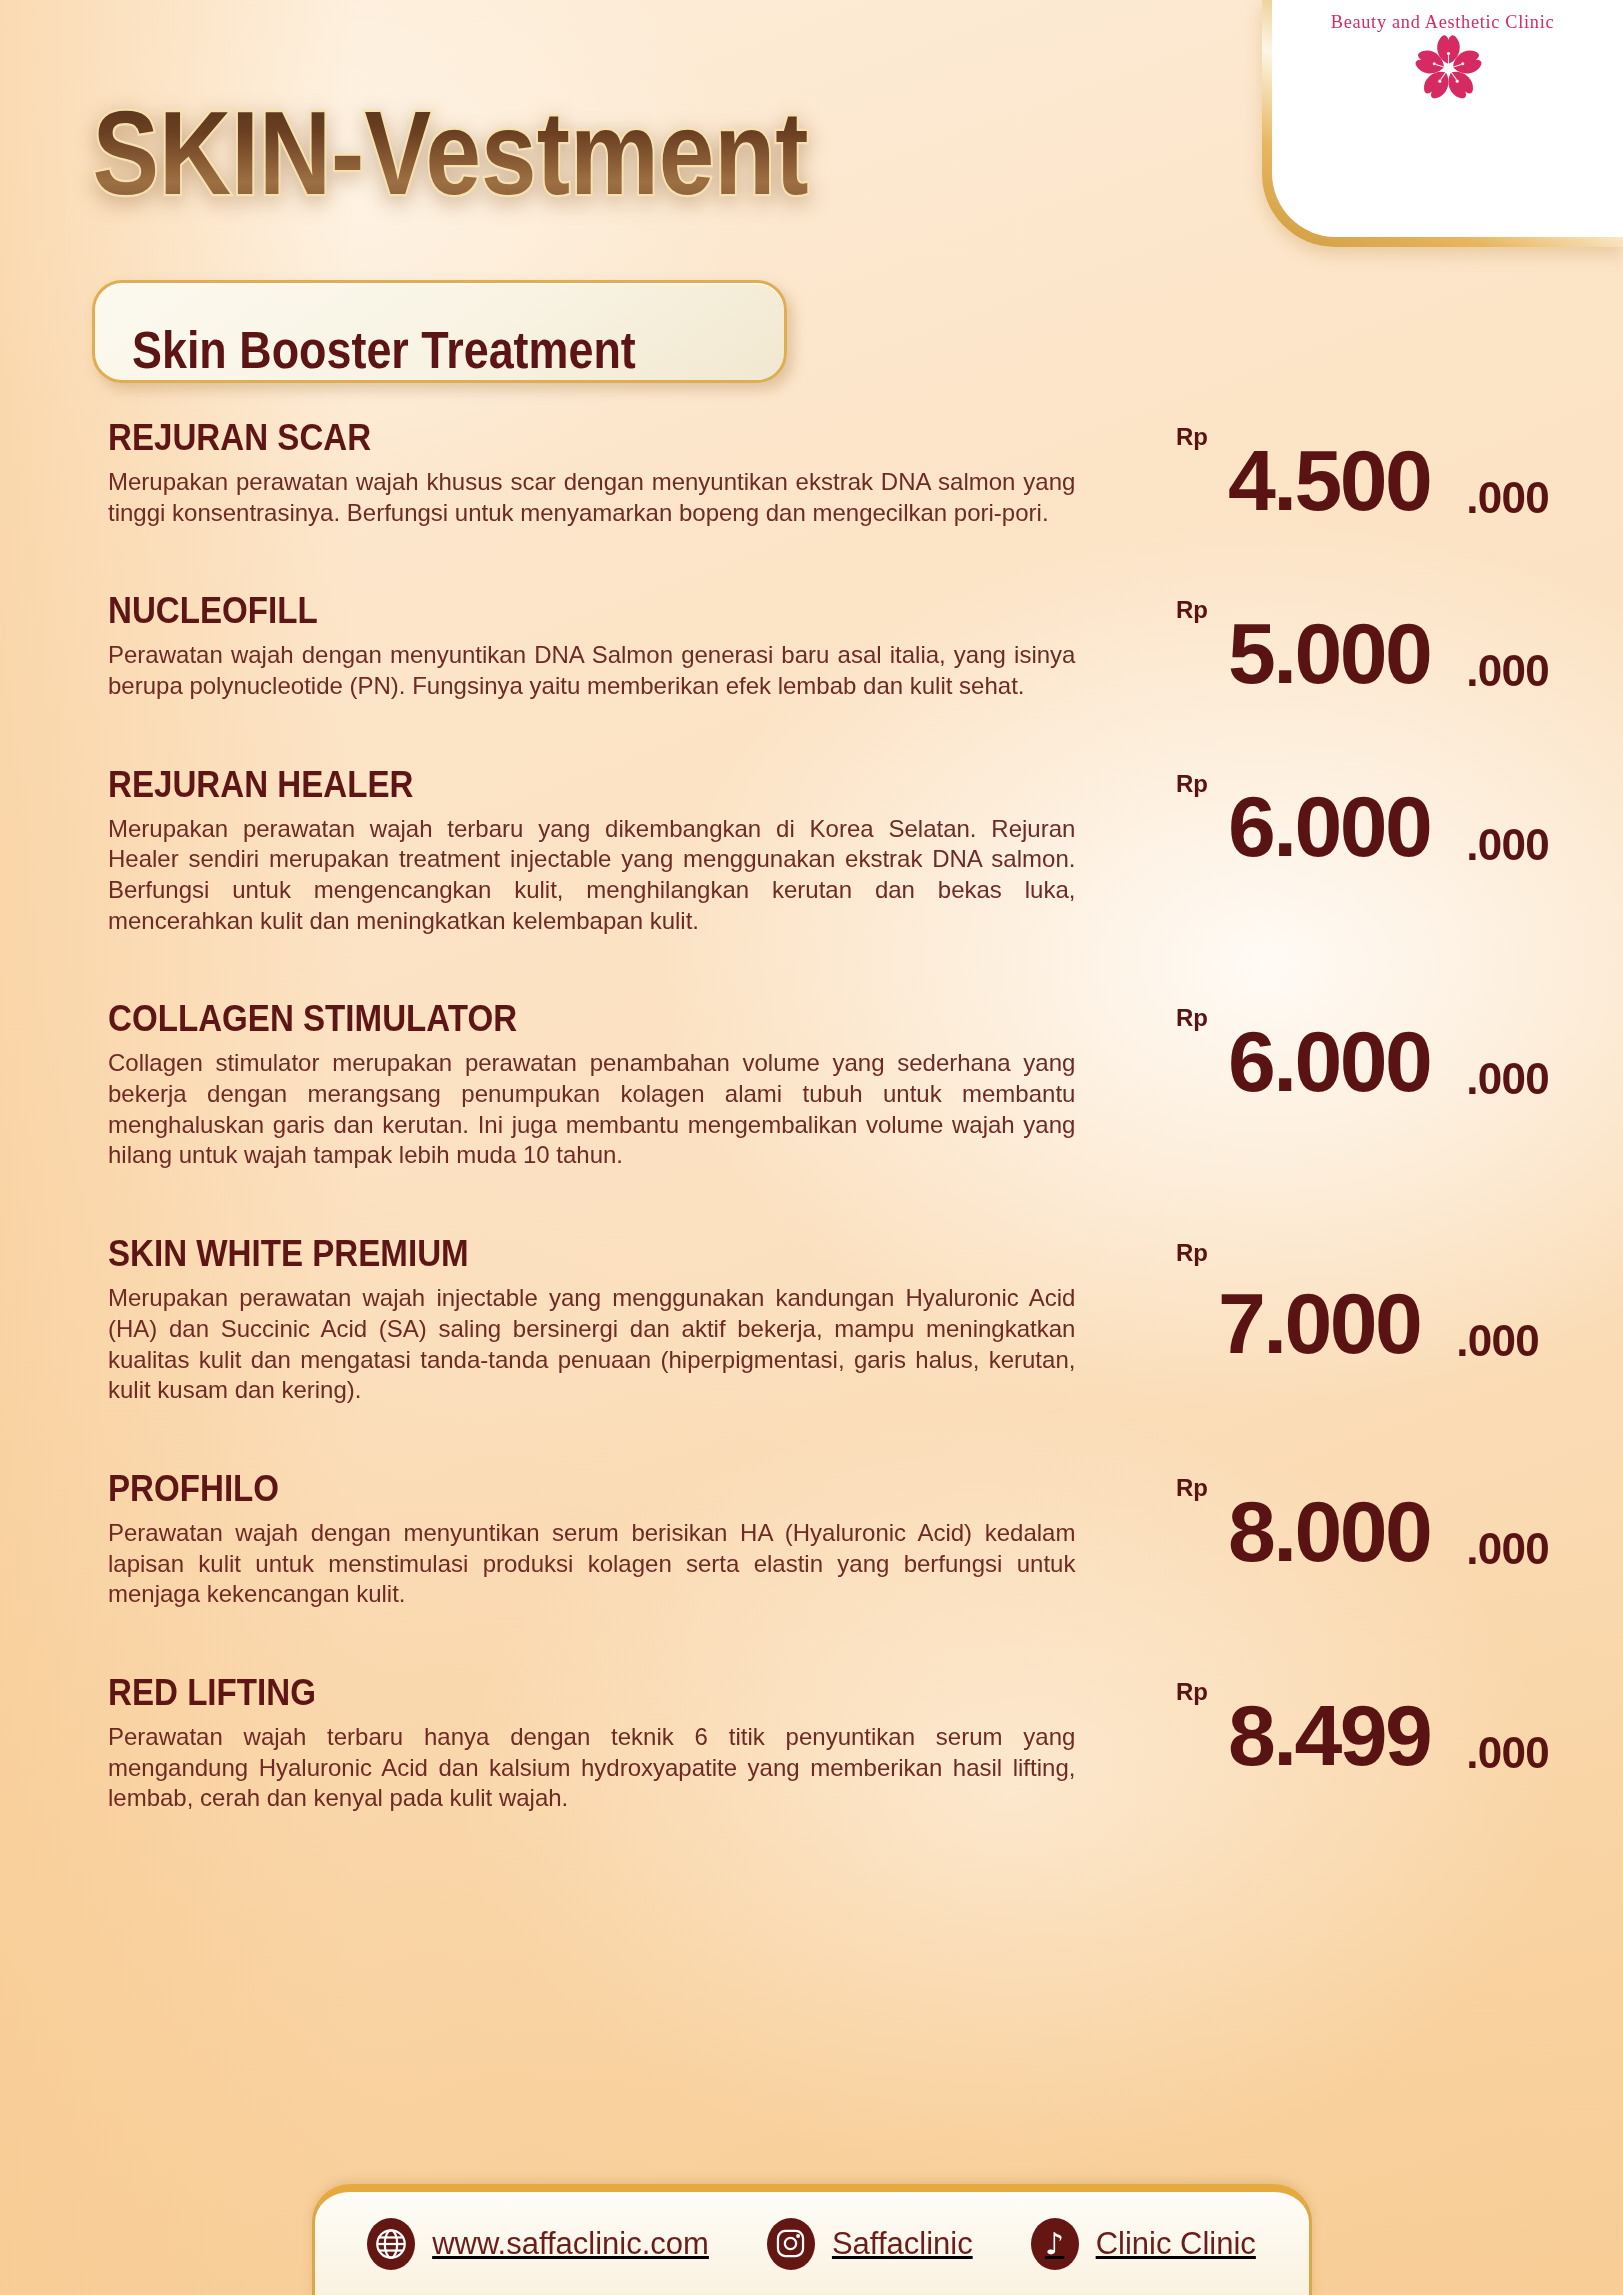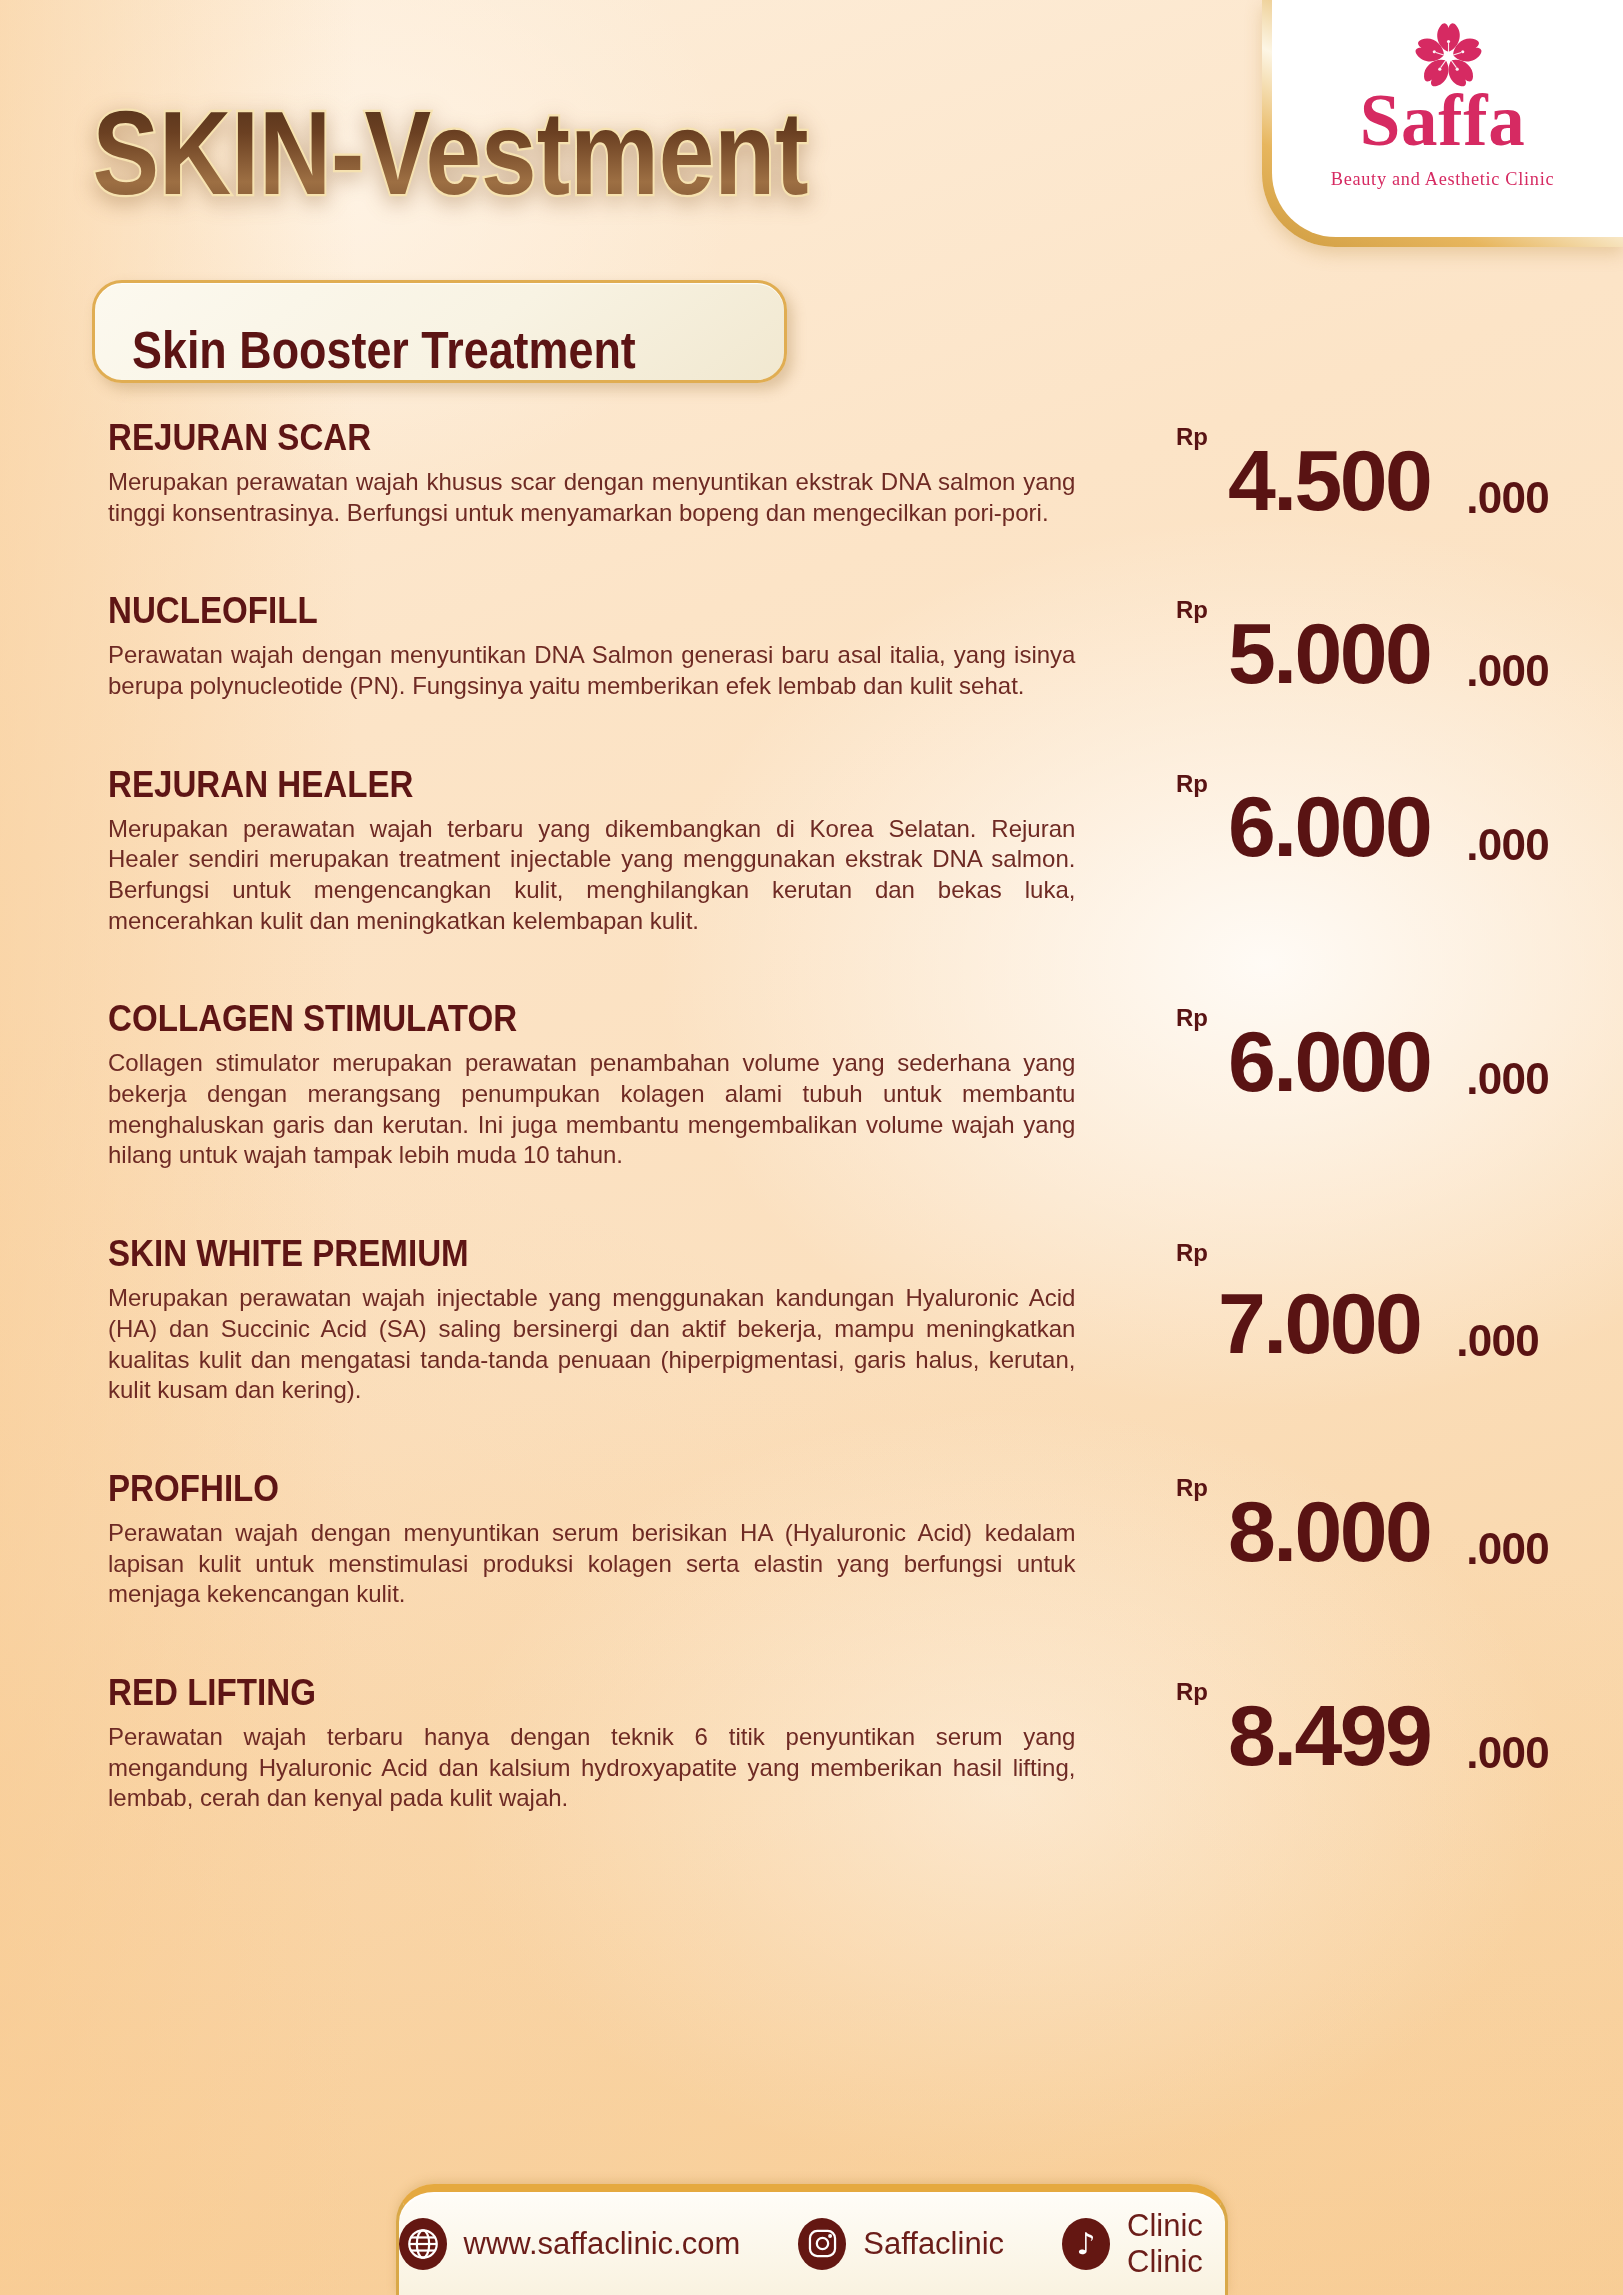--- a/index.html
+++ b/index.html
@@ -85,27 +85,27 @@
   .price .rp{ font-size:24px; font-weight:700; line-height:1; margin-top:8px; }
   .price .big{ font-size:86px; font-weight:700; line-height:1; letter-spacing:-2.6px; margin-top:19.6px; margin-left:20px; }
   .price .small{ font-size:44px; font-weight:700; line-height:1; align-self:flex-end; margin-bottom:2.6px; letter-spacing:-0.7px;margin-left:36px; }
   .price.rp-above{ flex-wrap:wrap; }
   .price.rp-above .rp{ flex-basis:100%; }
   .price.rp-above .big{ margin-left:42px; margin-top:14.4px; }
 
   
   .footer-bar{
     position:absolute; left:50%; bottom:0; transform:translateX(-50%);
-    width:832px; height:111px;
+    width:1000px; height:111px;
     border:3.3px solid #d9a848; border-bottom:none;
     border-top:8.5px solid #e5a93f;
     border-radius:38px 38px 0 0;
     background:linear-gradient(180deg, #fffdf8 0%, #f9f2e0 100%);
     box-shadow:0 -2.6px 9.2px rgba(180,130,50,0.25), inset 0 2.6px 0 rgba(255,255,255,0.65);
-    display:flex; align-items:center; justify-content:center; gap:58px;
+    display:flex; align-items:center; justify-content:center; gap:58px;text-decoration:underline;
   }
   .contact{ display:flex; align-items:center; gap:17px; }
   .badge{
     width:48px; height:52px; border-radius:50%;
     background:#641712; display:flex; align-items:center; justify-content:center;
     flex:0 0 auto;
   }
   .contact-label{ font-size:31px; color:#6b1d19; }
   .note-glyph{ color:#ffffff; font-size:30px; font-weight:700; font-family:"DejaVu Sans", sans-serif; line-height:1; }
 </style>
@@ -151,21 +151,20 @@
         </g>
         <g fill="#ffffff" opacity="0.95">
           <circle cx="0" cy="-19" r="2"></circle>
             <circle cx="18" cy="-6" r="2"></circle>
             <circle cx="11" cy="16" r="2"></circle>
           <circle cx="-11" cy="16" r="2"></circle>
             <circle cx="-18" cy="-6" r="2"></circle>
             <circle cx="0" cy="0" r="2.4"></circle>
         </g>
       </svg>
-      <div class="brand-name">Saffa</div>
       <div class="brand-tagline">Beauty and Aesthetic Clinic</div>
     </div>
   </div>
 
   <div class="section-pill">
     <span>Skin Booster Treatment</span>
   </div>
 
   <main class="items">
 

